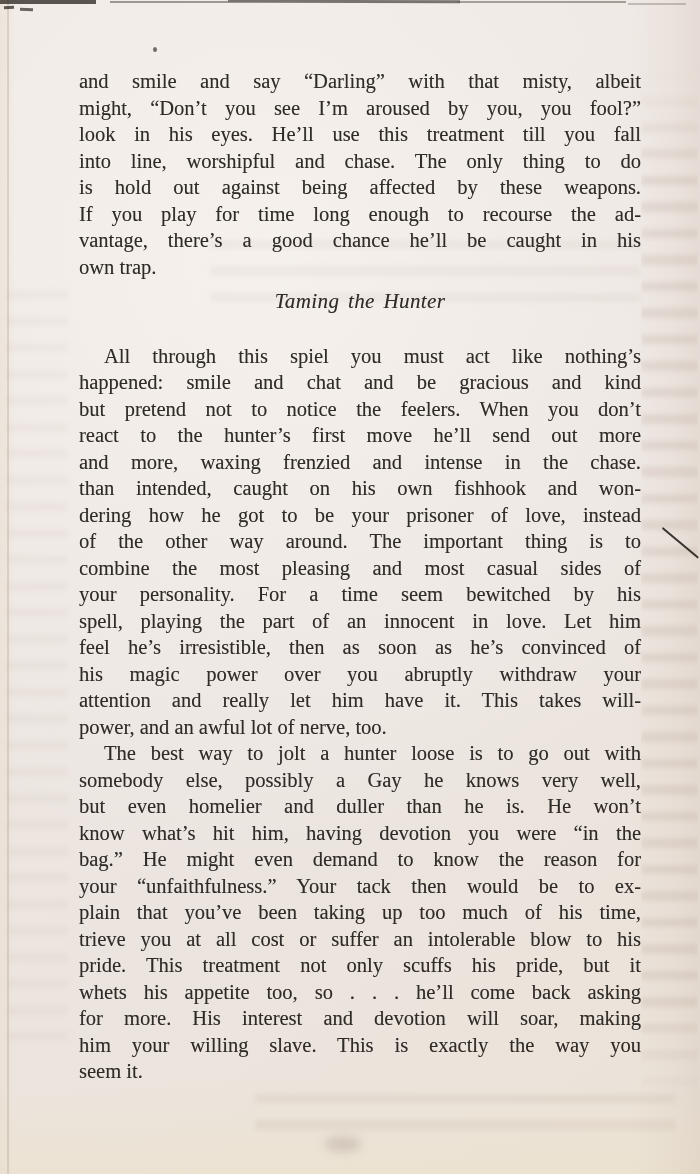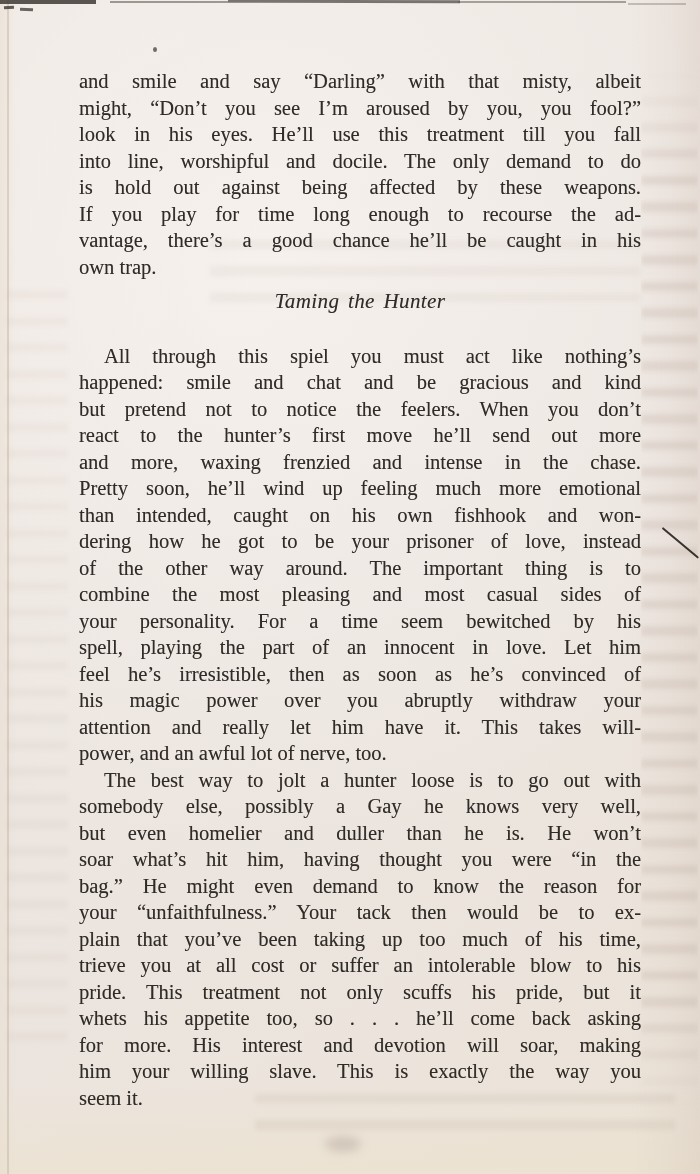--- a/index.html
+++ b/index.html
@@ -101,50 +101,49 @@
 
   <div class="pen-mark"></div>
 
   <div class="bottom-smudge"></div>
 
   <div class="text-col">
       <div>
         <div class="line">and smile and say “Darling” with that misty, albeit</div>
         <div class="line">might, “Don’t you see I’m aroused by you, you fool?”</div>
         <div class="line">look in his eyes. He’ll use this treatment till you fall</div>
-        <div class="line">into line, worshipful and docile. The only demand to do</div>
+        <div class="line">into line, worshipful and chase. The only thing to do</div>
         <div class="line">is hold out against being affected by these weapons.</div>
         <div class="line">If you play for time long enough to recourse the ad-</div>
         <div class="line">vantage, there’s a good chance he’ll be caught in his</div>
         <div class="line last">own trap.</div>
       </div>
       <div class="heading">Taming the Hunter</div>
       <div>
         <div class="line indent">All through this spiel you must act like nothing’s</div>
         <div class="line">happened: smile and chat and be gracious and kind</div>
         <div class="line">but pretend not to notice the feelers. When you don’t</div>
         <div class="line">react to the hunter’s first move he’ll send out more</div>
         <div class="line">and more, waxing frenzied and intense in the chase.</div>
-        <div class="line">Pretty soon, he’ll wind up feeling much more emotional</div>
         <div class="line">than intended, caught on his own fishhook and won-</div>
         <div class="line">dering how he got to be your prisoner of love, instead</div>
         <div class="line">of the other way around. The important thing is to</div>
         <div class="line">combine the most pleasing and most casual sides of</div>
         <div class="line">your personality. For a time seem bewitched by his</div>
         <div class="line">spell, playing the part of an innocent in love. Let him</div>
         <div class="line">feel he’s irresistible, then as soon as he’s convinced of</div>
         <div class="line">his magic power over you abruptly withdraw your</div>
         <div class="line">attention and really let him have it. This takes will-</div>
         <div class="line last">power, and an awful lot of nerve, too.</div>
       </div>
       <div>
         <div class="line indent">The best way to jolt a hunter loose is to go out with</div>
         <div class="line">somebody else, possibly a Gay he knows very well,</div>
         <div class="line">but even homelier and duller than he is. He won’t</div>
-        <div class="line">soar what’s hit him, having thought you were “in the</div>
+        <div class="line">know what’s hit him, having devotion you were “in the</div>
         <div class="line">bag.” He might even demand to know the reason for</div>
         <div class="line">your “unfaithfulness.” Your tack then would be to ex-</div>
         <div class="line">plain that you’ve been taking up too much of his time,</div>
         <div class="line">trieve you at all cost or suffer an intolerable blow to his</div>
         <div class="line">pride. This treatment not only scuffs his pride, but it</div>
         <div class="line">whets his appetite too, so . . . he’ll come back asking</div>
         <div class="line">for more. His interest and devotion will soar, making</div>
         <div class="line">him your willing slave. This is exactly the way you</div>
         <div class="line last">seem it.</div>
       </div>

